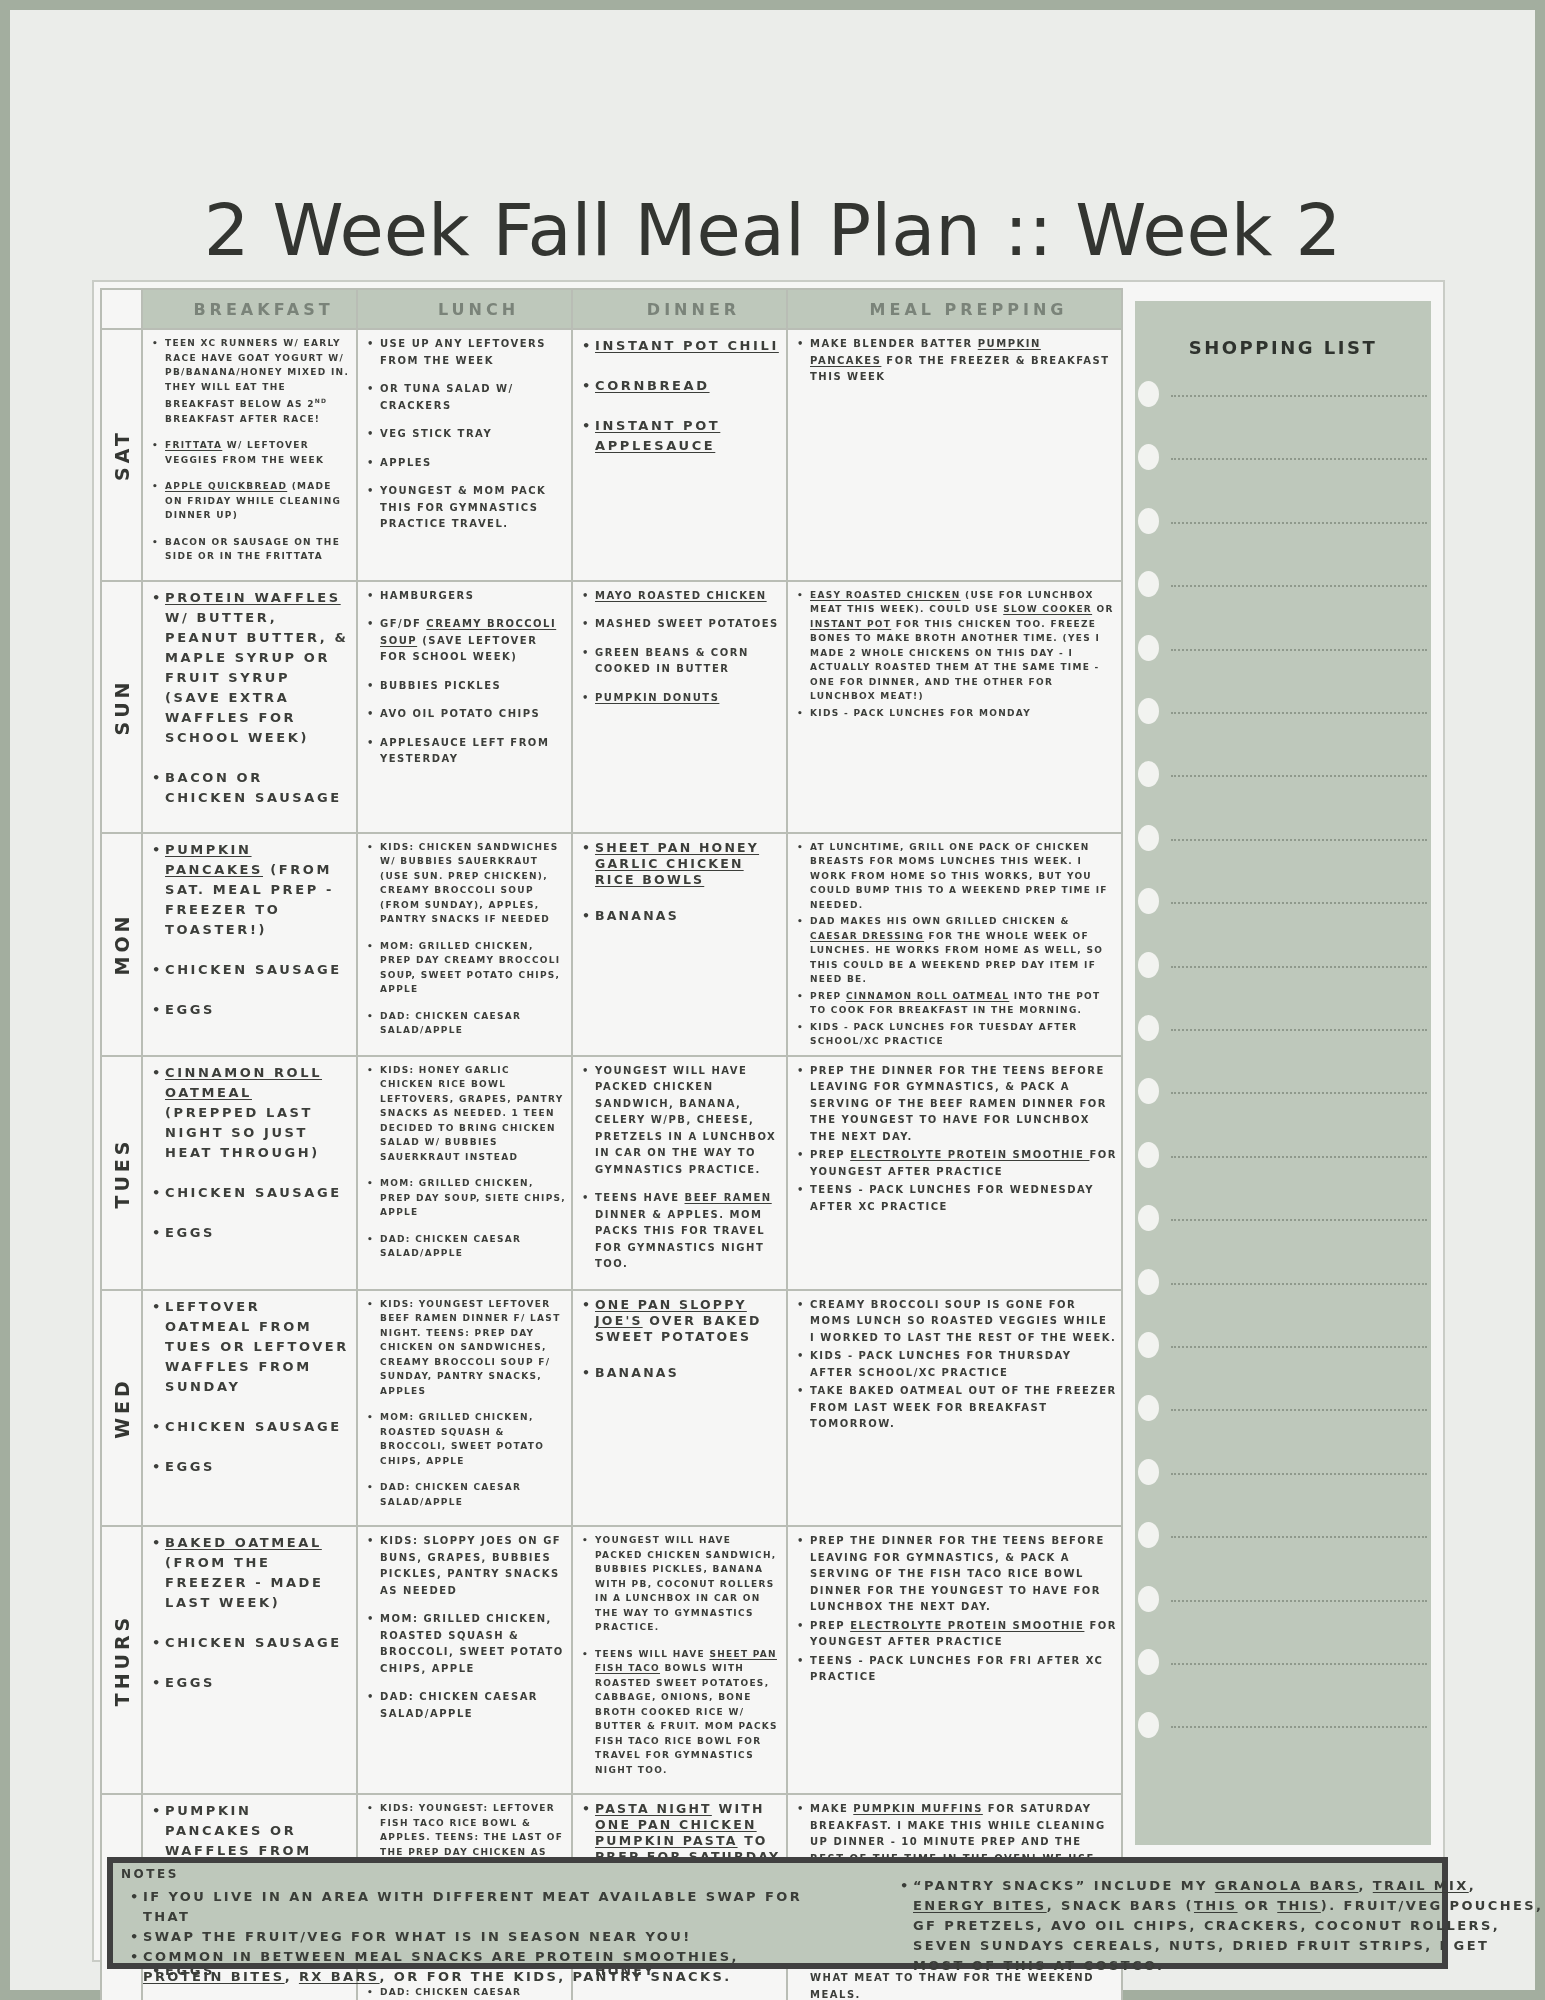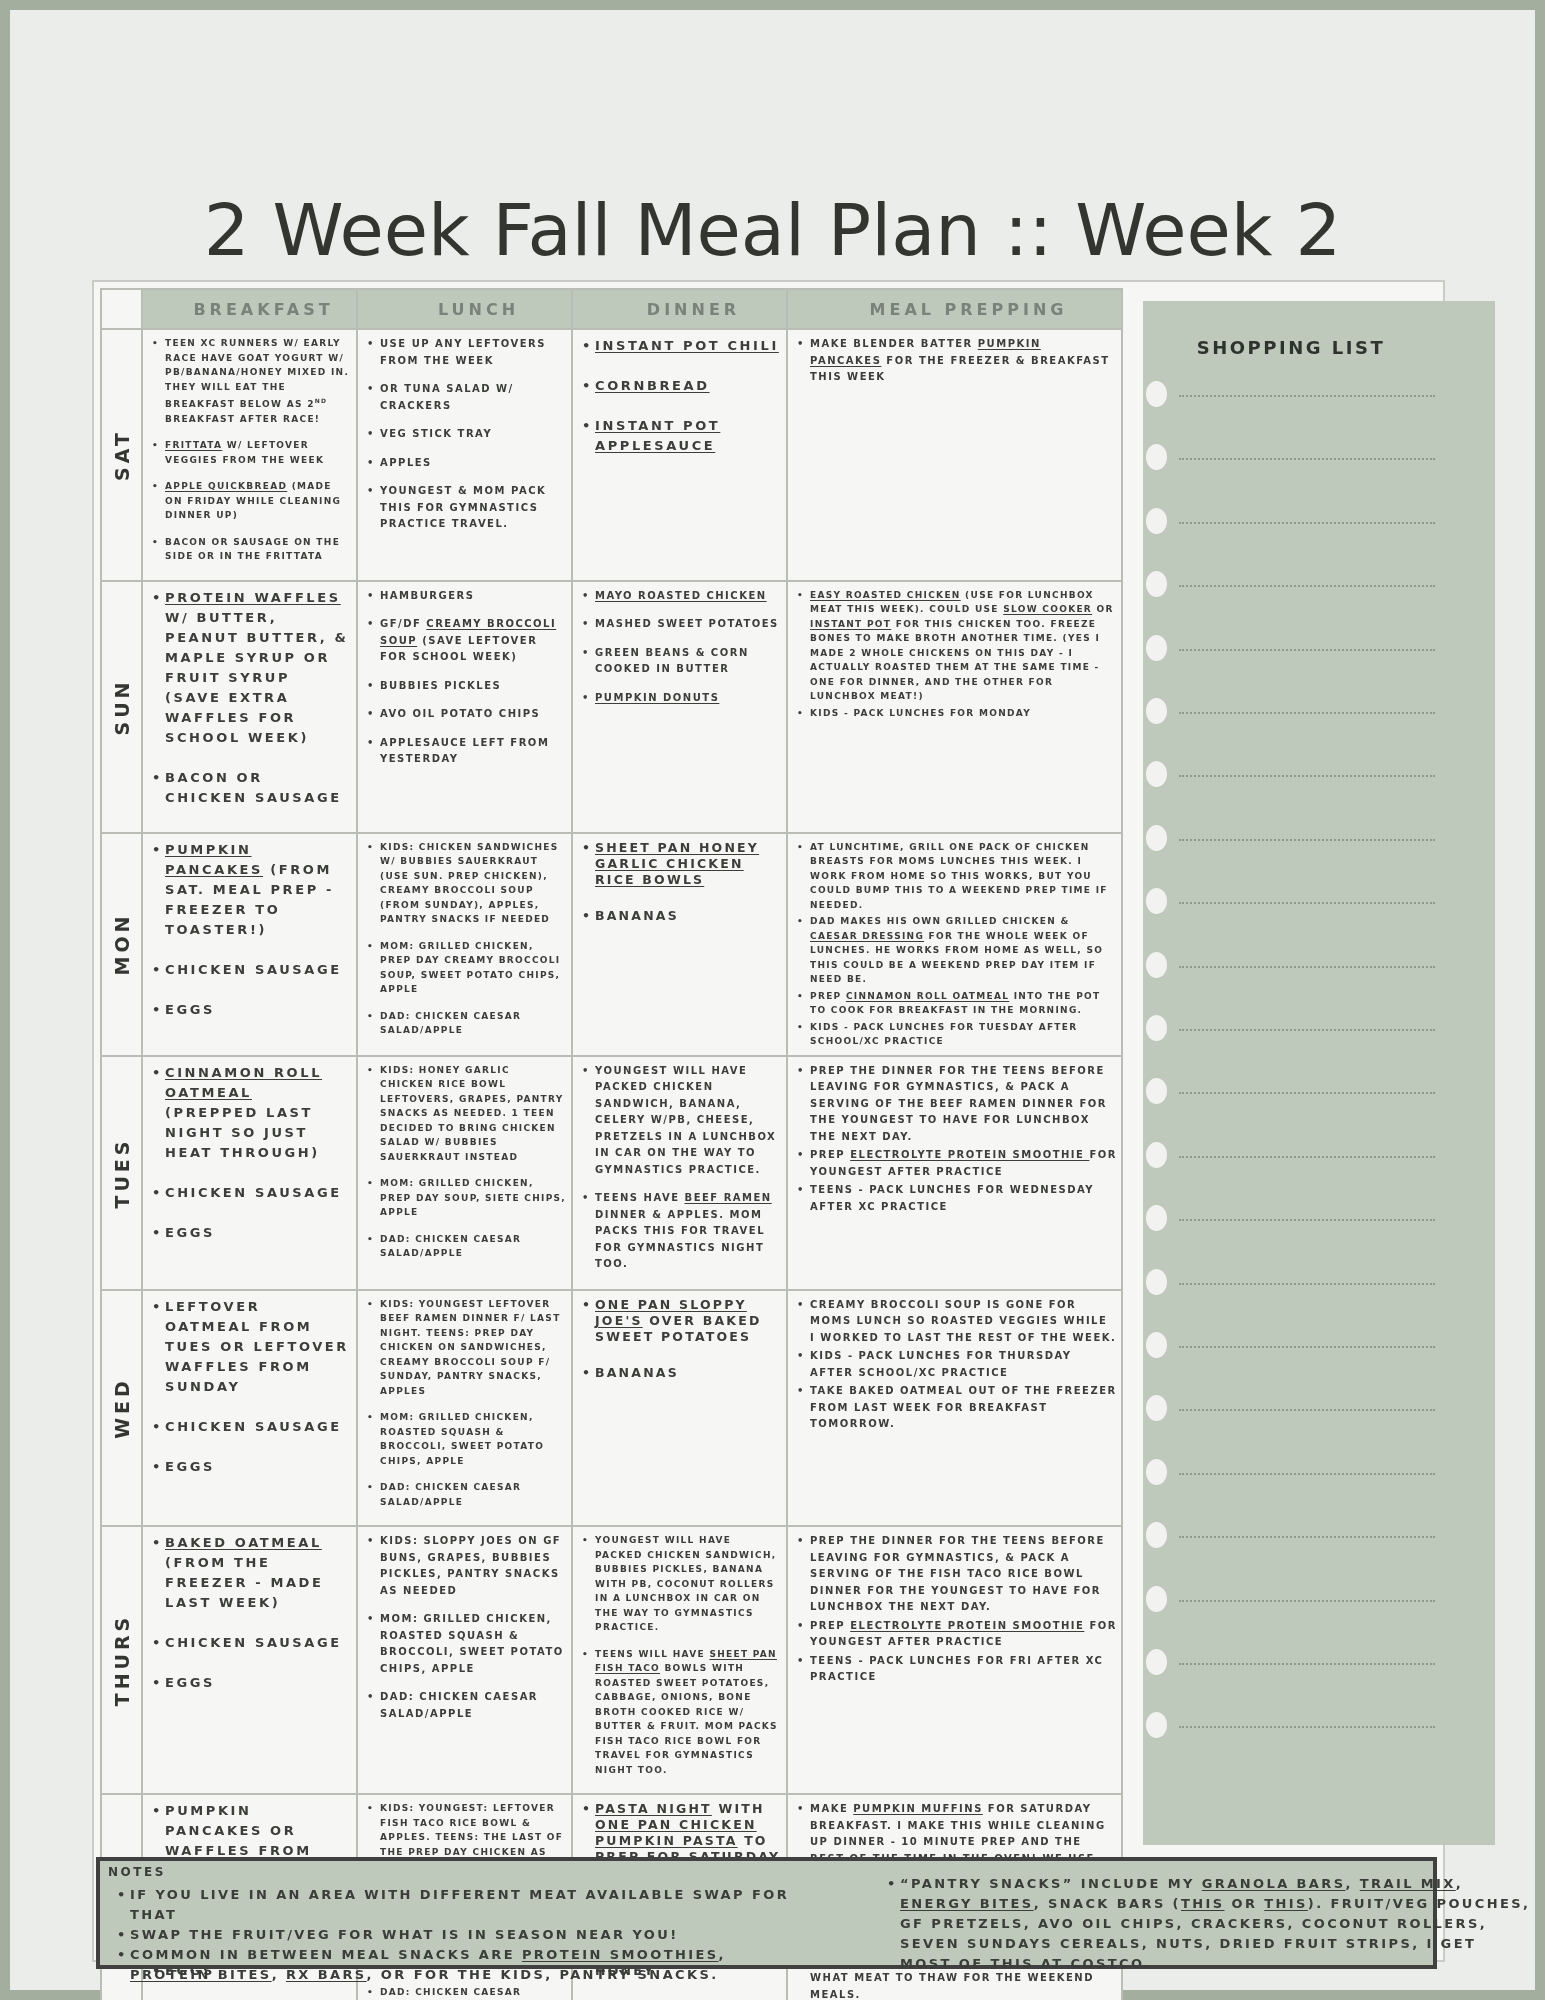--- a/index.html
+++ b/index.html
@@ -58,37 +58,37 @@
   ul.items li::before { content: "•"; position: absolute; left: 3px; top: 0; }
   .sz-xs li { font-size: 9px; letter-spacing: 1.3px; line-height: 14.5px; margin-bottom: 12px; }
   .sz-s li  { font-size: 10px; letter-spacing: 1.5px; line-height: 16.5px; margin-bottom: 12px; }
   .sz-m li  { font-size: 12.5px; letter-spacing: 2.2px; line-height: 16px; margin-bottom: 20px; }
   .sz-l li  { font-size: 13px; letter-spacing: 2.6px; line-height: 20px; margin-bottom: 20px; }
   .tight li { margin-bottom: 2px; }
   .u { text-decoration: underline; text-underline-offset: 2px; }
   sup { font-size: 6px; }
 
   .shop {
-    position: absolute; left: 1135px; top: 301px; width: 352px; height: 1544px; background: #bec8bb; margin-left: 8px;
+    position: absolute; left: 1135px; top: 301px; width: 296px; height: 1544px; background: #bec8bb;
   }
   .shop-title {
     position: absolute; left: 0; width: 296px; top: 36px; text-align: center;
     font-weight: bold; font-size: 18px; letter-spacing: 2.5px; color: #2f332e;
   }
   .shop-row { position: absolute; left: 0; width: 296px; height: 28px; }
   .shop-hole {
     position: absolute; left: 3px; top: 2px; width: 21px; height: 26px;
     border-radius: 50%; background: #f2f3f0;
   }
   .shop-line {
     position: absolute; left: 36px; right: 4px; top: 16px; border-top: 2px dotted #8f998c;
   }
   .notes {
-    position: absolute; left: 96px; top: 1857px; width: 1341px; height: 112px;
-    background: #bec8bb; border: 4px solid #404040;
+    position: absolute; left: 107px; top: 1857px; width: 1341px; height: 112px;
+    background: #bec8bb; border: 6px solid #404040;
   }
   .notes-title {
     position: absolute; left: 8px; top: 4px; font-weight: bold; font-size: 12px;
     letter-spacing: 2.5px; color: #3a3d38;
   }
   .notes ul.items li { font-size: 13px; letter-spacing: 2.4px; line-height: 20px; margin-bottom: 0; color: #3a3d38; }
   .notes-left { position: absolute; left: 14px; top: 24px; width: 680px; }
   .notes-right { position: absolute; left: 784px; top: 13px; width: 650px; }
 </style>
 </head>

